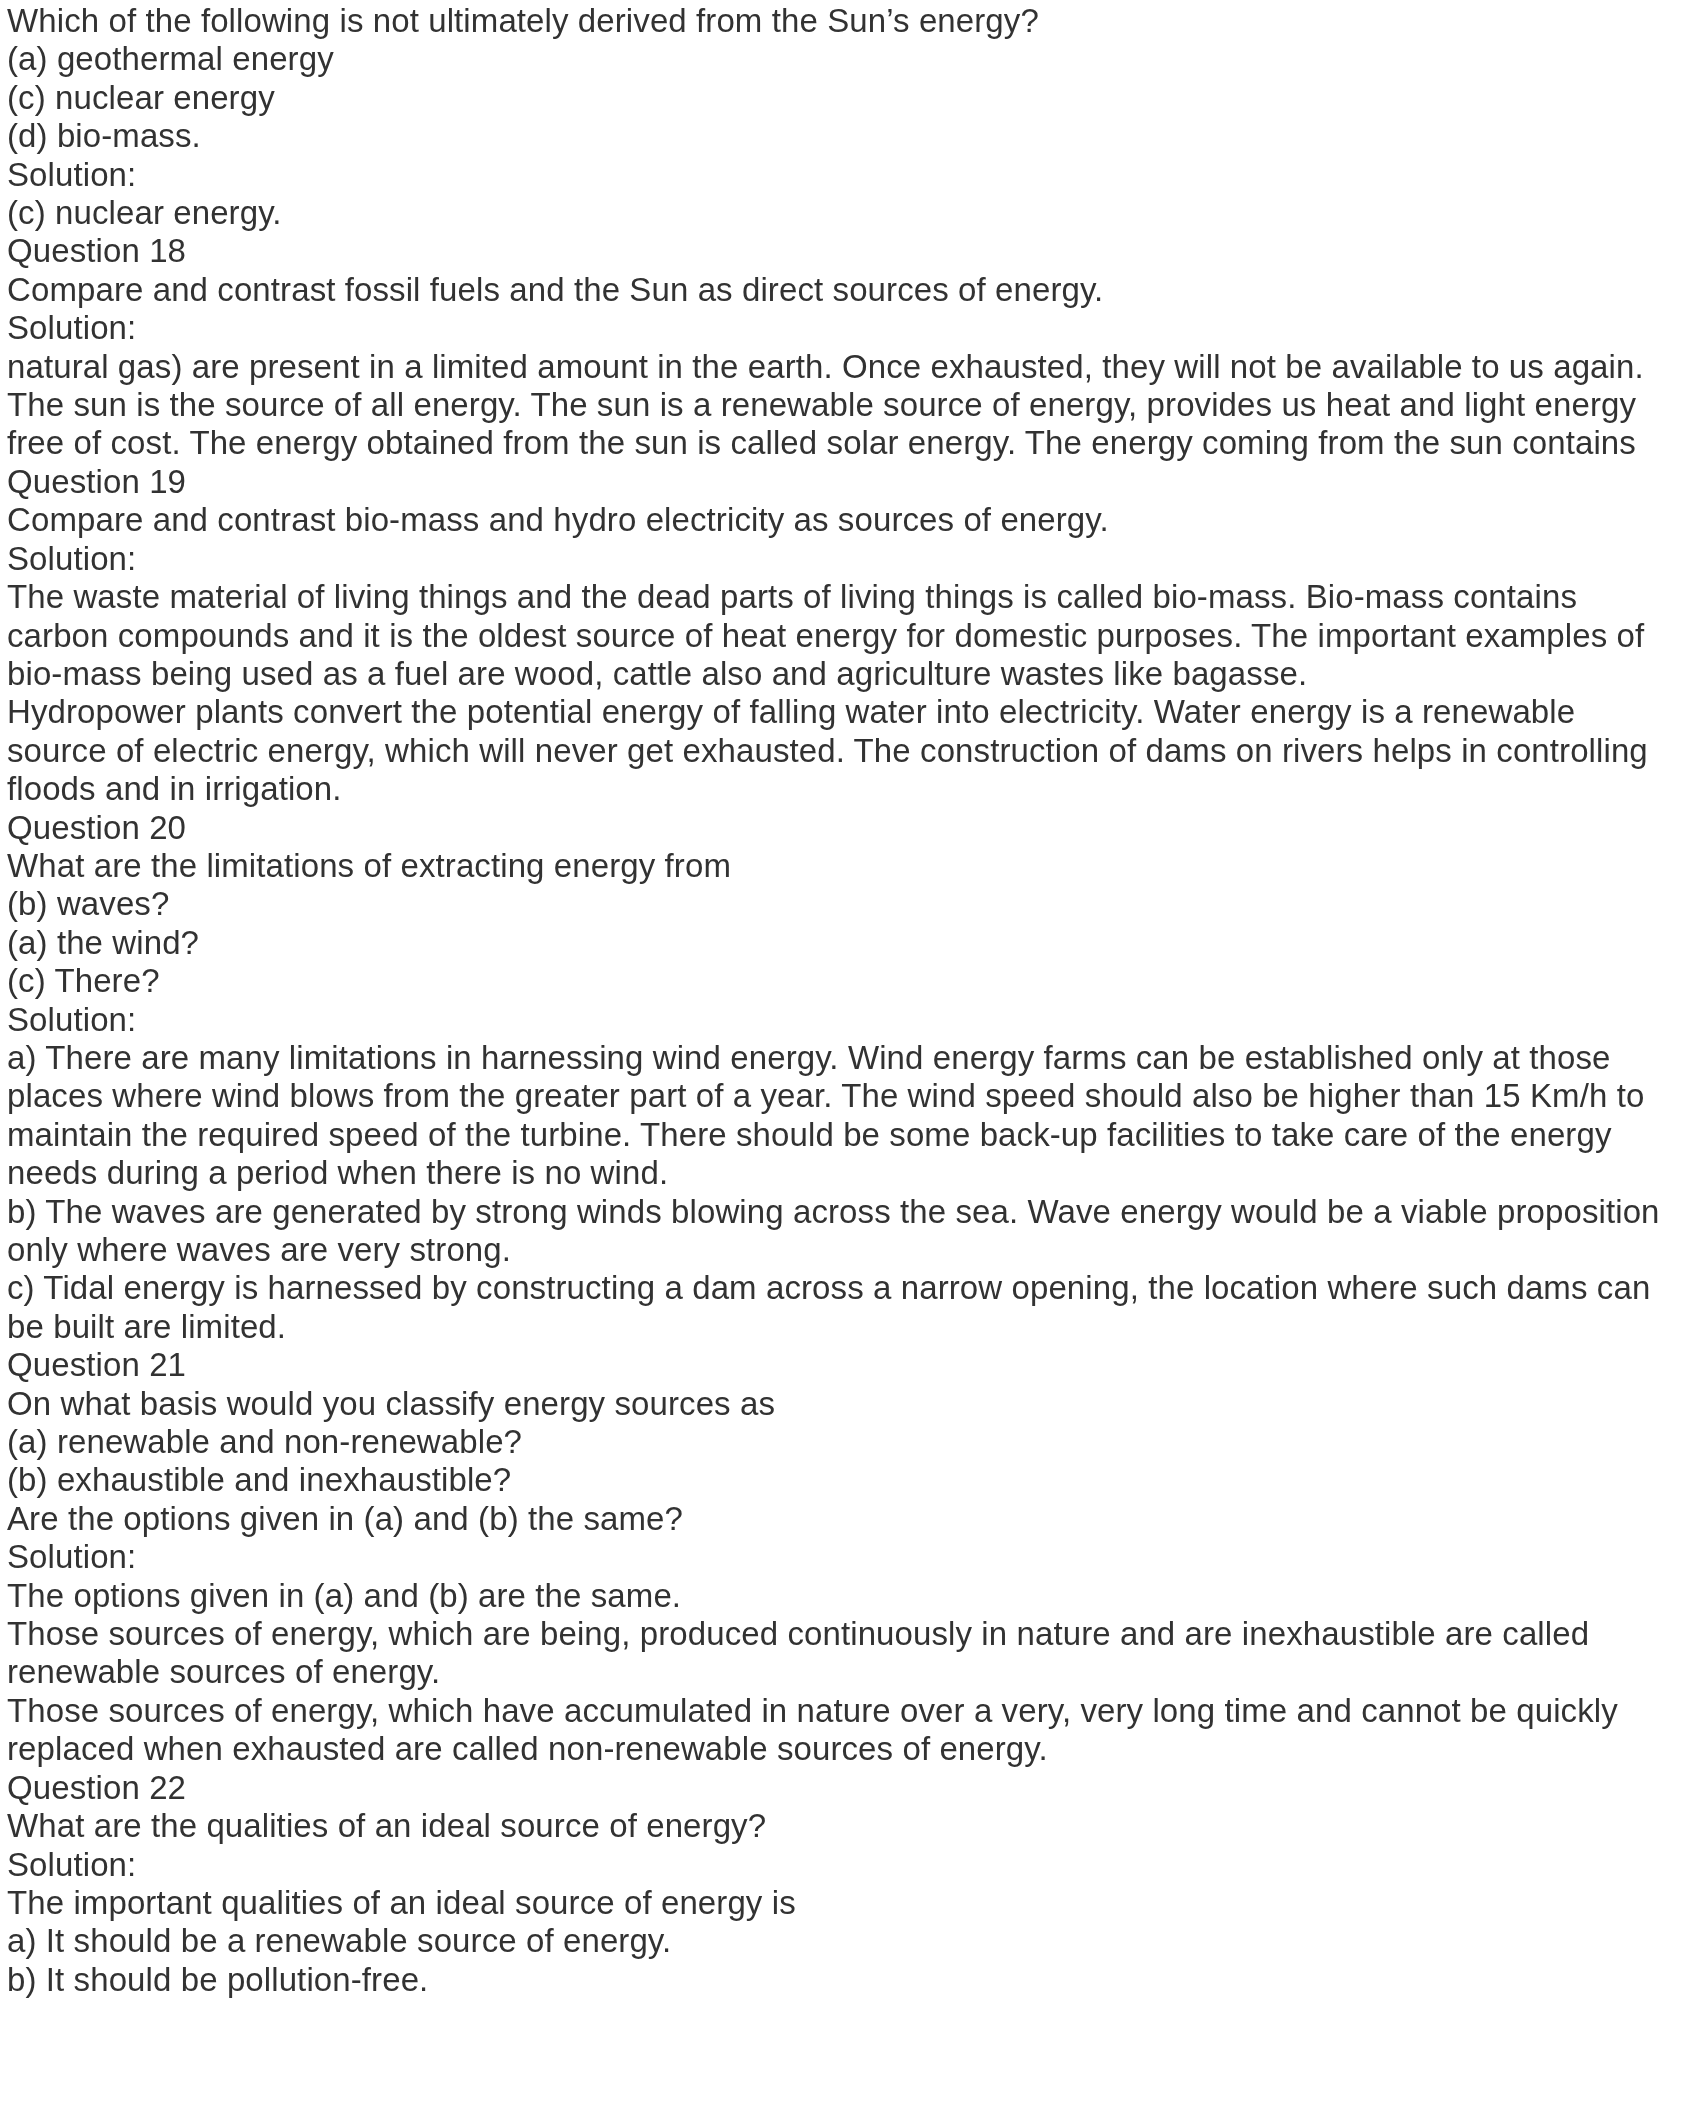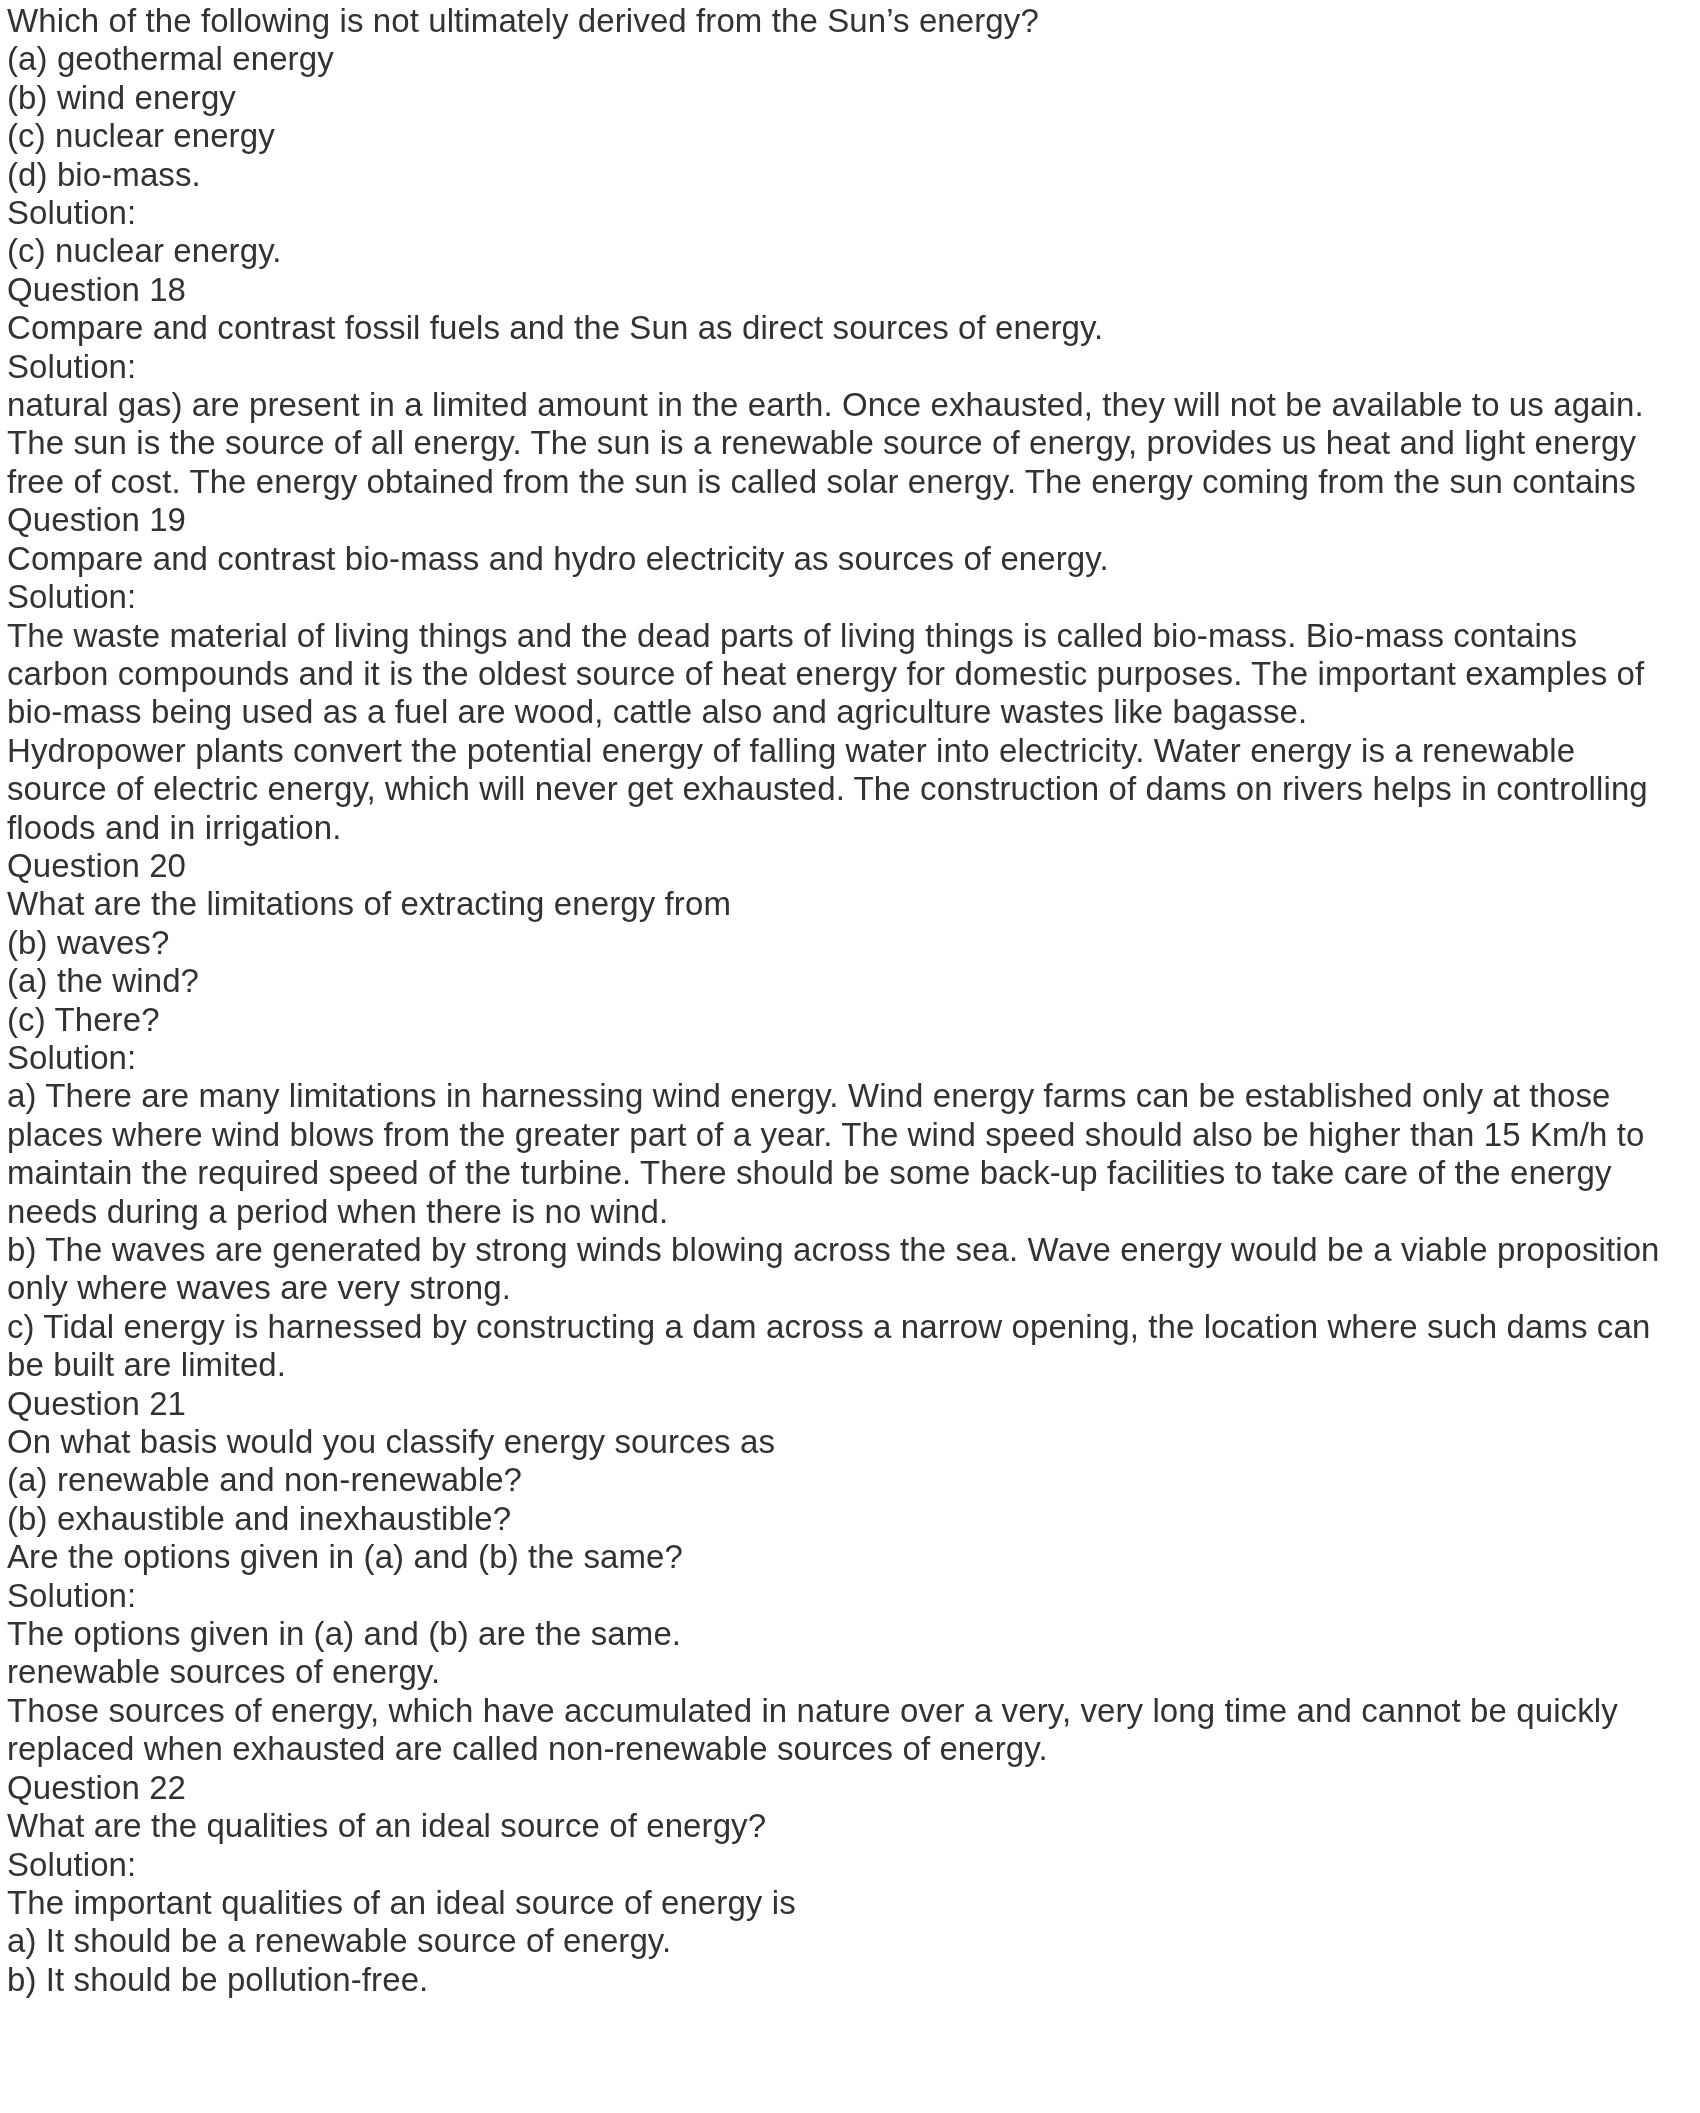--- a/index.html
+++ b/index.html
@@ -31,21 +31,20 @@
 </head>
 <body>
 
 <div class="page">
   <div class="doc-body">
 
       <div class="text-line">Which of the following is not ultimately derived from the Sun’s energy?</div>
 
       <div class="text-line">(a) geothermal energy</div>
 
-      <div class="text-line">(b) wind energy</div>
 
       <div class="text-line">(c) nuclear energy</div>
 
       <div class="text-line">(d) bio-mass.</div>
 
       <div class="text-line">Solution:</div>
 
       <div class="text-line">(c) nuclear energy.</div>
 
       <div class="text-line">Question 18</div>
@@ -115,20 +114,21 @@
       <div class="text-line">(a) renewable and non-renewable?</div>
 
       <div class="text-line">(b) exhaustible and inexhaustible?</div>
 
       <div class="text-line">Are the options given in (a) and (b) the same?</div>
 
       <div class="text-line">Solution:</div>
 
       <div class="text-line">The options given in (a) and (b) are the same.</div>
 
+      <div class="text-line">Those sources of energy, which are being, produced continuously in nature and are inexhaustible are called</div>
 
       <div class="text-line">renewable sources of energy.</div>
 
       <div class="text-line">Those sources of energy, which have accumulated in nature over a very, very long time and cannot be quickly</div>
 
       <div class="text-line">replaced when exhausted are called non-renewable sources of energy.</div>
 
       <div class="text-line">Question 22</div>
 
       <div class="text-line">What are the qualities of an ideal source of energy?</div>

